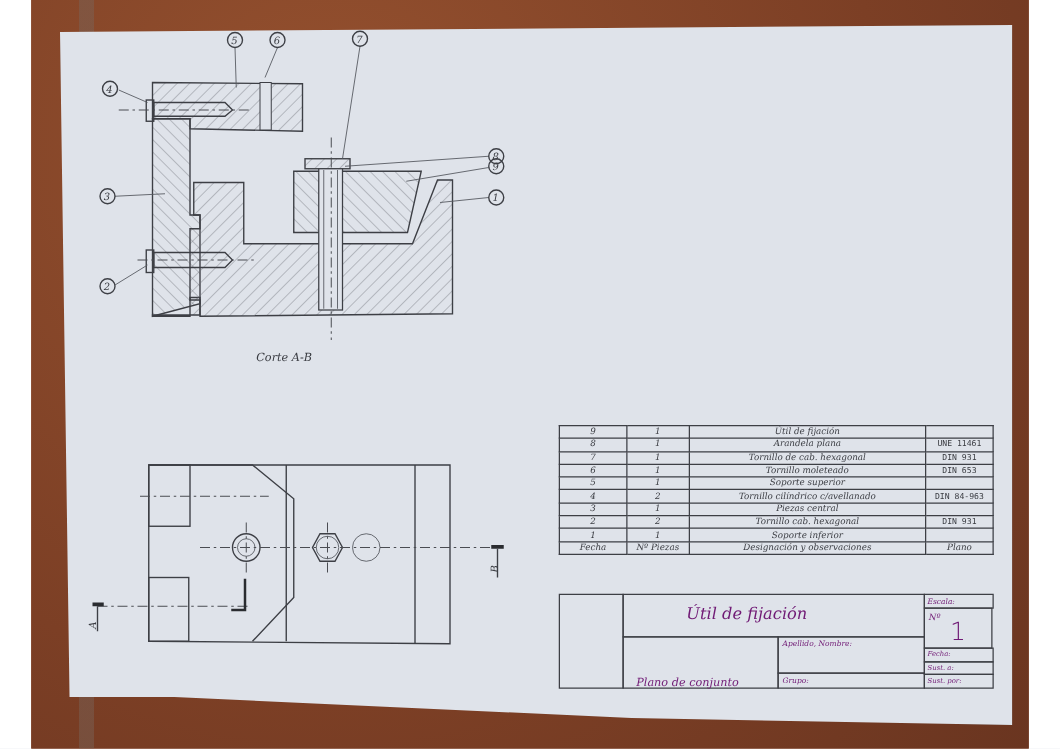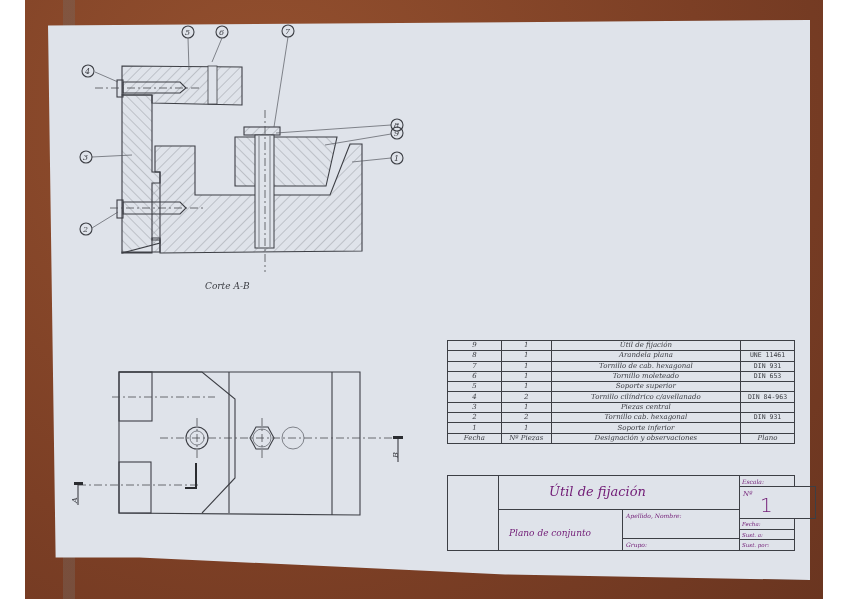--- a/index.html
+++ b/index.html
@@ -198,24 +198,24 @@
           <td>Designación y observaciones</td>
           <td>Plano</td>
         </tr>
       </tbody>
   </table>
 </div>
 
 <div id="title-block">
   <div class="tb" style="left:0;top:0;width:52px;height:76px;"></div>
   <div class="tb" style="left:51px;top:0;width:242px;height:35px;font-size:13px;padding:8px 0 0 50px;">Útil de fijación</div>
-  <div class="tb" style="left:51px;top:34px;width:125px;height:42px;font-size:9px;padding:18px 0 0 10px;">Plano de conjunto</div>
+  <div class="tb" style="left:51px;top:34px;width:125px;height:42px;font-size:9px;padding:32px 0 0 10px;">Plano de conjunto</div>
   <div class="tb" style="left:175px;top:34px;width:118px;height:30px;font-size:6px;padding:2px 3px;">Apellido, Nombre:</div>
   <div class="tb" style="left:175px;top:63px;width:118px;height:13px;font-size:6px;padding:2px 3px;">Grupo:</div>
   <div class="tb" style="left:292px;top:0;width:56px;height:12px;font-size:6px;padding:2px 2px;">Escala:</div>
-  <div class="tb" style="left:292px;top:11px;width:77px;height:33px;text-align:center;">
+  <div class="tb" style="left:292px;top:11px;width:55px;height:33px;text-align:center;">
     <span style="position:absolute;left:3px;top:3px;font-size:7px;">Nº</span>
     <span style="position:absolute;left:20px;top:6px;font-size:20px;font-style:normal;font-family:'DejaVu Sans',sans-serif;font-weight:200;">1</span>
   </div>
   <div class="tb" style="left:292px;top:43px;width:56px;height:12px;font-size:5.5px;padding:2px 2px;">Fecha:</div>
   <div class="tb" style="left:292px;top:54px;width:56px;height:11px;font-size:5.5px;padding:2px 2px;">Sust. a:</div>
   <div class="tb" style="left:292px;top:64px;width:56px;height:12px;font-size:5.5px;padding:2px 2px;">Sust. por:</div>
 </div>
 
 </body></html>

